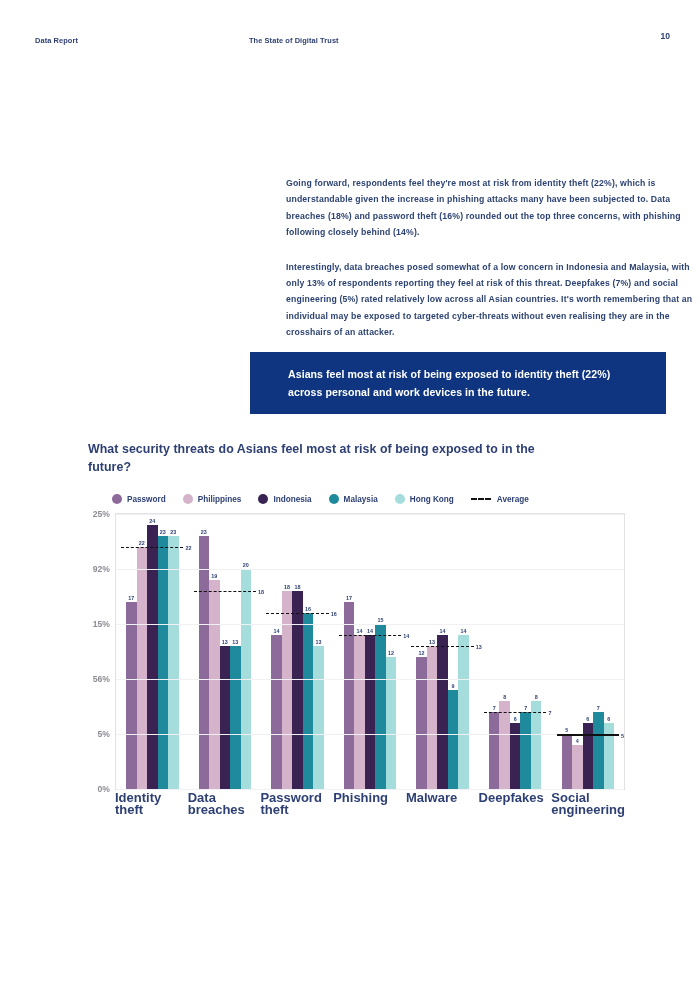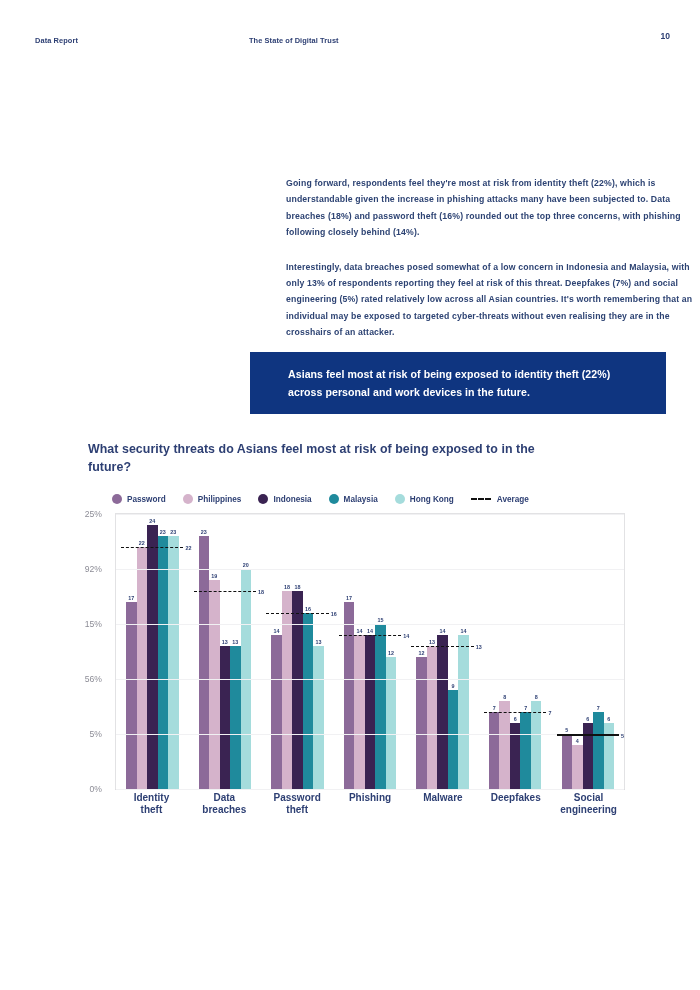--- a/index.html
+++ b/index.html
@@ -156,26 +156,26 @@
     width: 510px;
     height: 277px;
     border: 1px solid #e2e2e4;
     border-bottom: 1px solid #d8d8da;
     box-sizing: border-box;
     background: #ffffff;
   }
   .ytick {
     position: absolute;
     right: 100%;
-    margin-right: 14px;
+    margin-right: 6px;
     transform: translateY(-50%);
     font-size: 8.6px;
     color: #8c8c96;
     white-space: nowrap;
-    font-weight: 400;
+    font-weight: 700;
   }
   .gridline {
     position: absolute;
     left: 0;
     width: 100%;
     height: 1px;
     background: #f1f1f3;
   }
 
   .groups {
@@ -239,22 +239,22 @@
 
   .xlabels {
     position: absolute;
     left: 115px;
     top: 352px;
     width: 510px;
     display: flex;
   }
   .xlabel {
     flex: 1 1 0;
-    text-align: center;
-    font-size: 10px;
+    text-align: left;
+    font-size: 13px;
     line-height: 11.5px;
     font-weight: 600;
     color: #2d3f73;
     white-space: pre-line;
   }
 </style>
 </head>
 <body>
 
 <div class="page">

